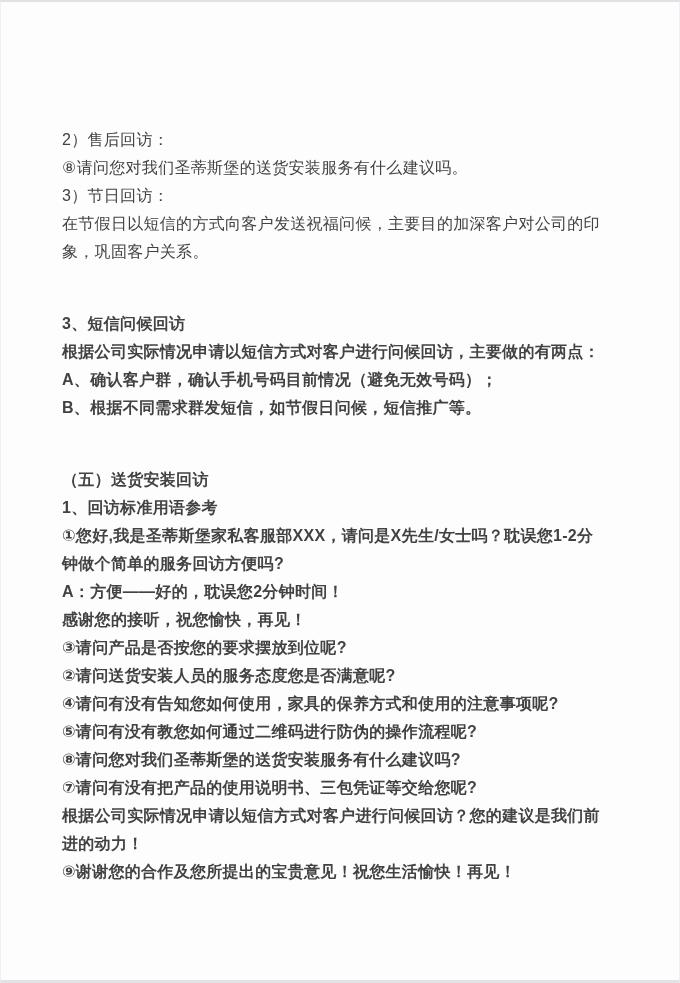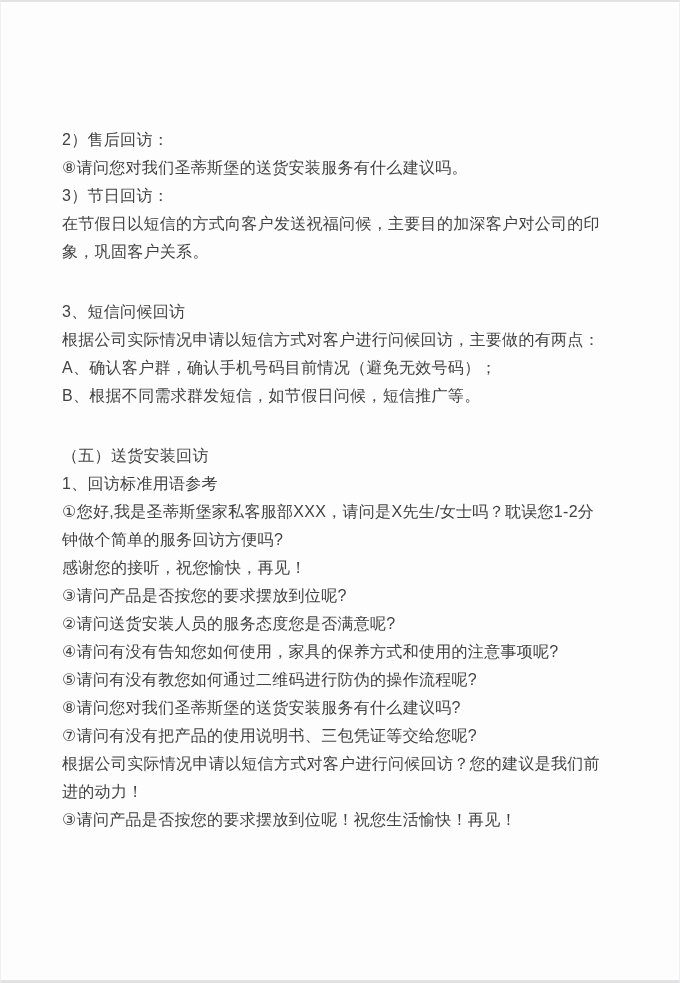--- a/index.html
+++ b/index.html
@@ -22,21 +22,21 @@
     width: 680px;
     height: 983px;
     background: var(--page-bg);
     border-top: 2px solid var(--edge);
     border-bottom: 3px solid var(--edge);
     border-left: 1px solid var(--side-edge);
     border-right: 1px solid var(--side-edge);
     padding: 124px 20px 0 61px;
     overflow: hidden;
   }
-  .section + .section { margin-top: 32px; }
+  .section + .section { margin-top: 44px; font-weight: bold; }
   p.line {
     margin: 0;
     font-size: 16px;
     line-height: 28px;
     letter-spacing: 0.3px;
     color: var(--ink);
     white-space: pre;
   }
 </style>
 </head>
@@ -58,26 +58,27 @@
       <p class="line">根据公司实际情况申请以短信方式对客户进行问候回访，主要做的有两点：</p>
       <p class="line">A、确认客户群，确认手机号码目前情况（避免无效号码）；</p>
       <p class="line">B、根据不同需求群发短信，如节假日问候，短信推广等。</p>
     </div>
 
     <div class="section">
       <p class="line">（五）送货安装回访</p>
       <p class="line">1、回访标准用语参考</p>
       <p class="line">①您好,我是圣蒂斯堡家私客服部XXX，请问是X先生/女士吗？耽误您1-2分</p>
       <p class="line">钟做个简单的服务回访方便吗?</p>
+      <p class="line">A：方便——好的，耽误您2分钟时间！</p>
       <p class="line">感谢您的接听，祝您愉快，再见！</p>
       <p class="line">③请问产品是否按您的要求摆放到位呢?</p>
       <p class="line">②请问送货安装人员的服务态度您是否满意呢?</p>
       <p class="line">④请问有没有告知您如何使用，家具的保养方式和使用的注意事项呢?</p>
       <p class="line">⑤请问有没有教您如何通过二维码进行防伪的操作流程呢?</p>
       <p class="line">⑧请问您对我们圣蒂斯堡的送货安装服务有什么建议吗?</p>
       <p class="line">⑦请问有没有把产品的使用说明书、三包凭证等交给您呢?</p>
       <p class="line">根据公司实际情况申请以短信方式对客户进行问候回访？您的建议是我们前</p>
       <p class="line">进的动力！</p>
-      <p class="line">③请问产品是否按您的要求摆放到位呢！祝您生活愉快！再见！</p>
+      <p class="line">⑨谢谢您的合作及您所提出的宝贵意见！祝您生活愉快！再见！</p>
     </div>
 
   </div>
 </div>
 
 </body></html>

